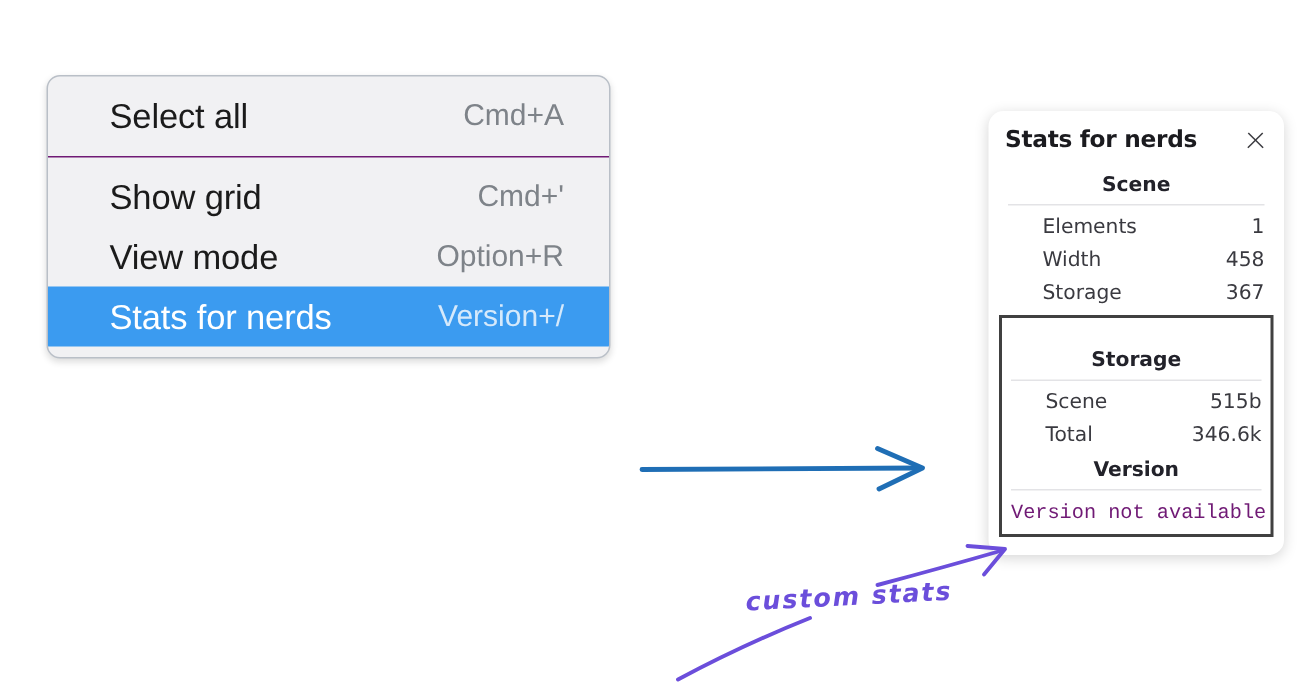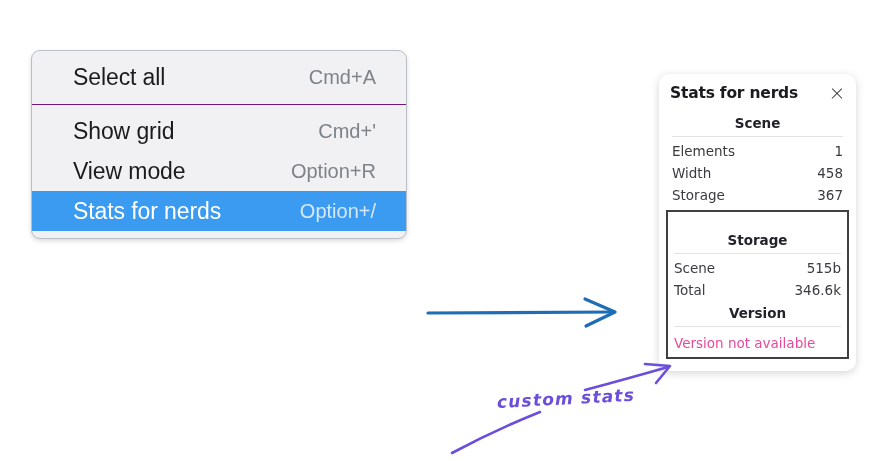--- a/index.html
+++ b/index.html
@@ -118,28 +118,30 @@
     background: #e3e3e6;
     margin: 0 2px 3px 2px;
   }
   .stat-row {
     display: flex;
     align-items: baseline;
     justify-content: space-between;
     font-size: 13.5px;
     color: #3a3a40;
     padding: 3px 2px;
+    margin-left: 23px;
   }
   .stat-row .k { white-space: nowrap; }
   .stat-row .v { white-space: nowrap; }
   .note-row {
     font-size: 13.5px;
-    color: #ec4899;
+    color: #701a75;
     padding: 5px 2px 3px 2px;
     white-space: nowrap;
+    font-family: Liberation Mono, monospace;
   }
 
   
   #custom-stats-box {
     border: 2px solid #404040;
     margin: 4px -4px 0 -4px;
     padding: 16px 4px 3px 4px;
   }
 
   
@@ -182,21 +184,21 @@
     <div class="menu-item">
       <span class="label">Show grid</span>
       <span class="shortcut">Cmd+'</span>
     </div>
     <div class="menu-item">
       <span class="label">View mode</span>
       <span class="shortcut">Option+R</span>
     </div>
     <div class="menu-item selected">
       <span class="label">Stats for nerds</span>
-      <span class="shortcut">Option+/</span>
+      <span class="shortcut">Version+/</span>
     </div>
   </div>
 
 </div>
 
 <div id="stats-panel">
 
   <div id="stats-header">
     <span class="title">Stats for nerds</span>
     <span class="close-x"></span>

